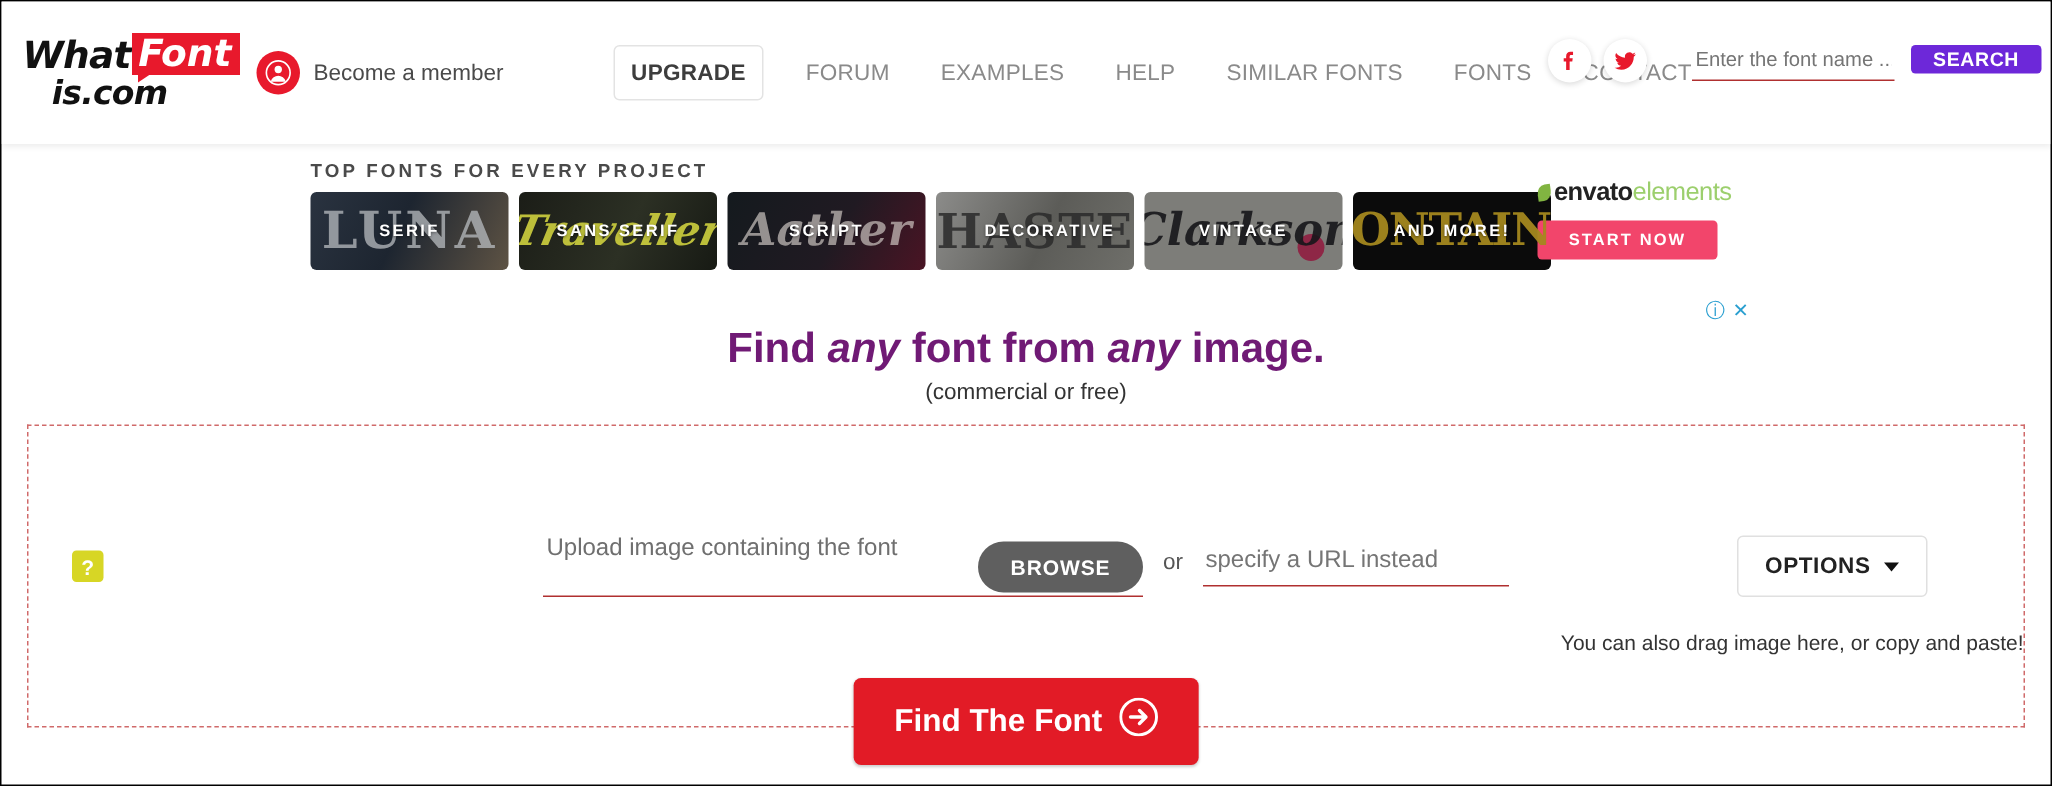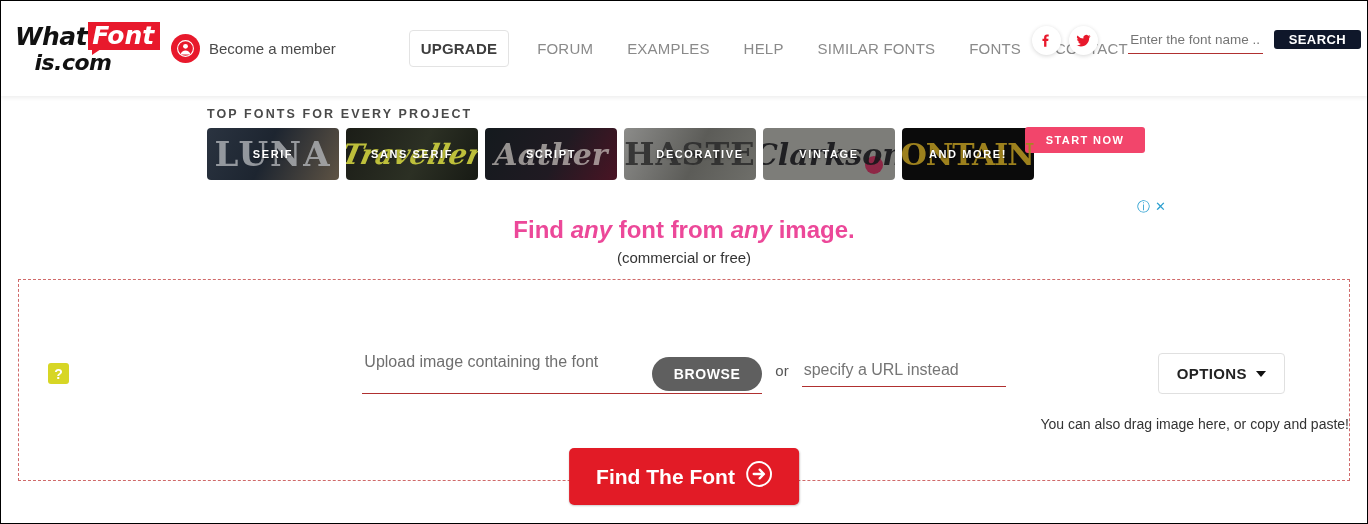--- a/index.html
+++ b/index.html
@@ -108,21 +108,21 @@
   .search-input {
     width: 135px; border: none;
     border-bottom: 1.5px solid #b03030;
     font-size: 13.5px; color: #555;
     padding: 4px 2px 6px 2px;
     background: transparent; outline: none;
     font-family: "Liberation Sans", sans-serif;
   }
   .search-btn {
     margin-left: 6px;
-    background: #0f172a; color: #fff;
+    background: #6d28d9; color: #fff;
     border: none; border-radius: 3px;
     font-size: 13px; font-weight: bold;
     letter-spacing: 0.4px;
     padding: 2px 15px; cursor: pointer;
     font-family: "Liberation Sans", sans-serif;
   }
 
   
   .adstrip {
     position: relative;
@@ -197,21 +197,21 @@
   }
   .adchoice {
     position:absolute; left:1136px; top:104px;
     display:flex; gap:5px; align-items:center;
   }
   .adchoice span { color:#2a9fd0; font-size:13px; cursor:pointer; line-height:1;}
 
   
   .hero { text-align:center; margin-top: 20px; }
   .hero-title {
-    font-size: 24px; font-weight: bold; color: #ec4899;
+    font-size: 28px; font-weight: bold; color: #701a75;
   }
   .hero-title em { font-style: italic; font-weight: bold; }
   .hero-sub { font-size: 15px; color:#333; margin-top: 5px; }
 
   
   .dropzone {
     position: relative;
     margin: 13px 17px 0 17px;
     height: 202px;
     border: 1.5px dashed #d06a6a;
@@ -361,20 +361,25 @@
       <span class="card-ghost">Clarkson</span>
       <span class="card-label">VINTAGE</span>
     </div>
     <div class="card c-more">
       <span class="card-ghost">FONTAINE</span>
       <span class="card-label">AND MORE!</span>
     </div>
   </div>
 
   <div class="advert">
+    <div class="advert-brand">
+      <span class="advert-leaf"></span>
+      <span>envato</span>
+      <span class="light">elements</span>
+    </div>
     <button class="advert-cta">START NOW</button>
   </div>
 
   <div class="adchoice">
     <span>ⓘ</span>
     <span>✕</span>
   </div>
 </div>
 
 <div class="hero">

